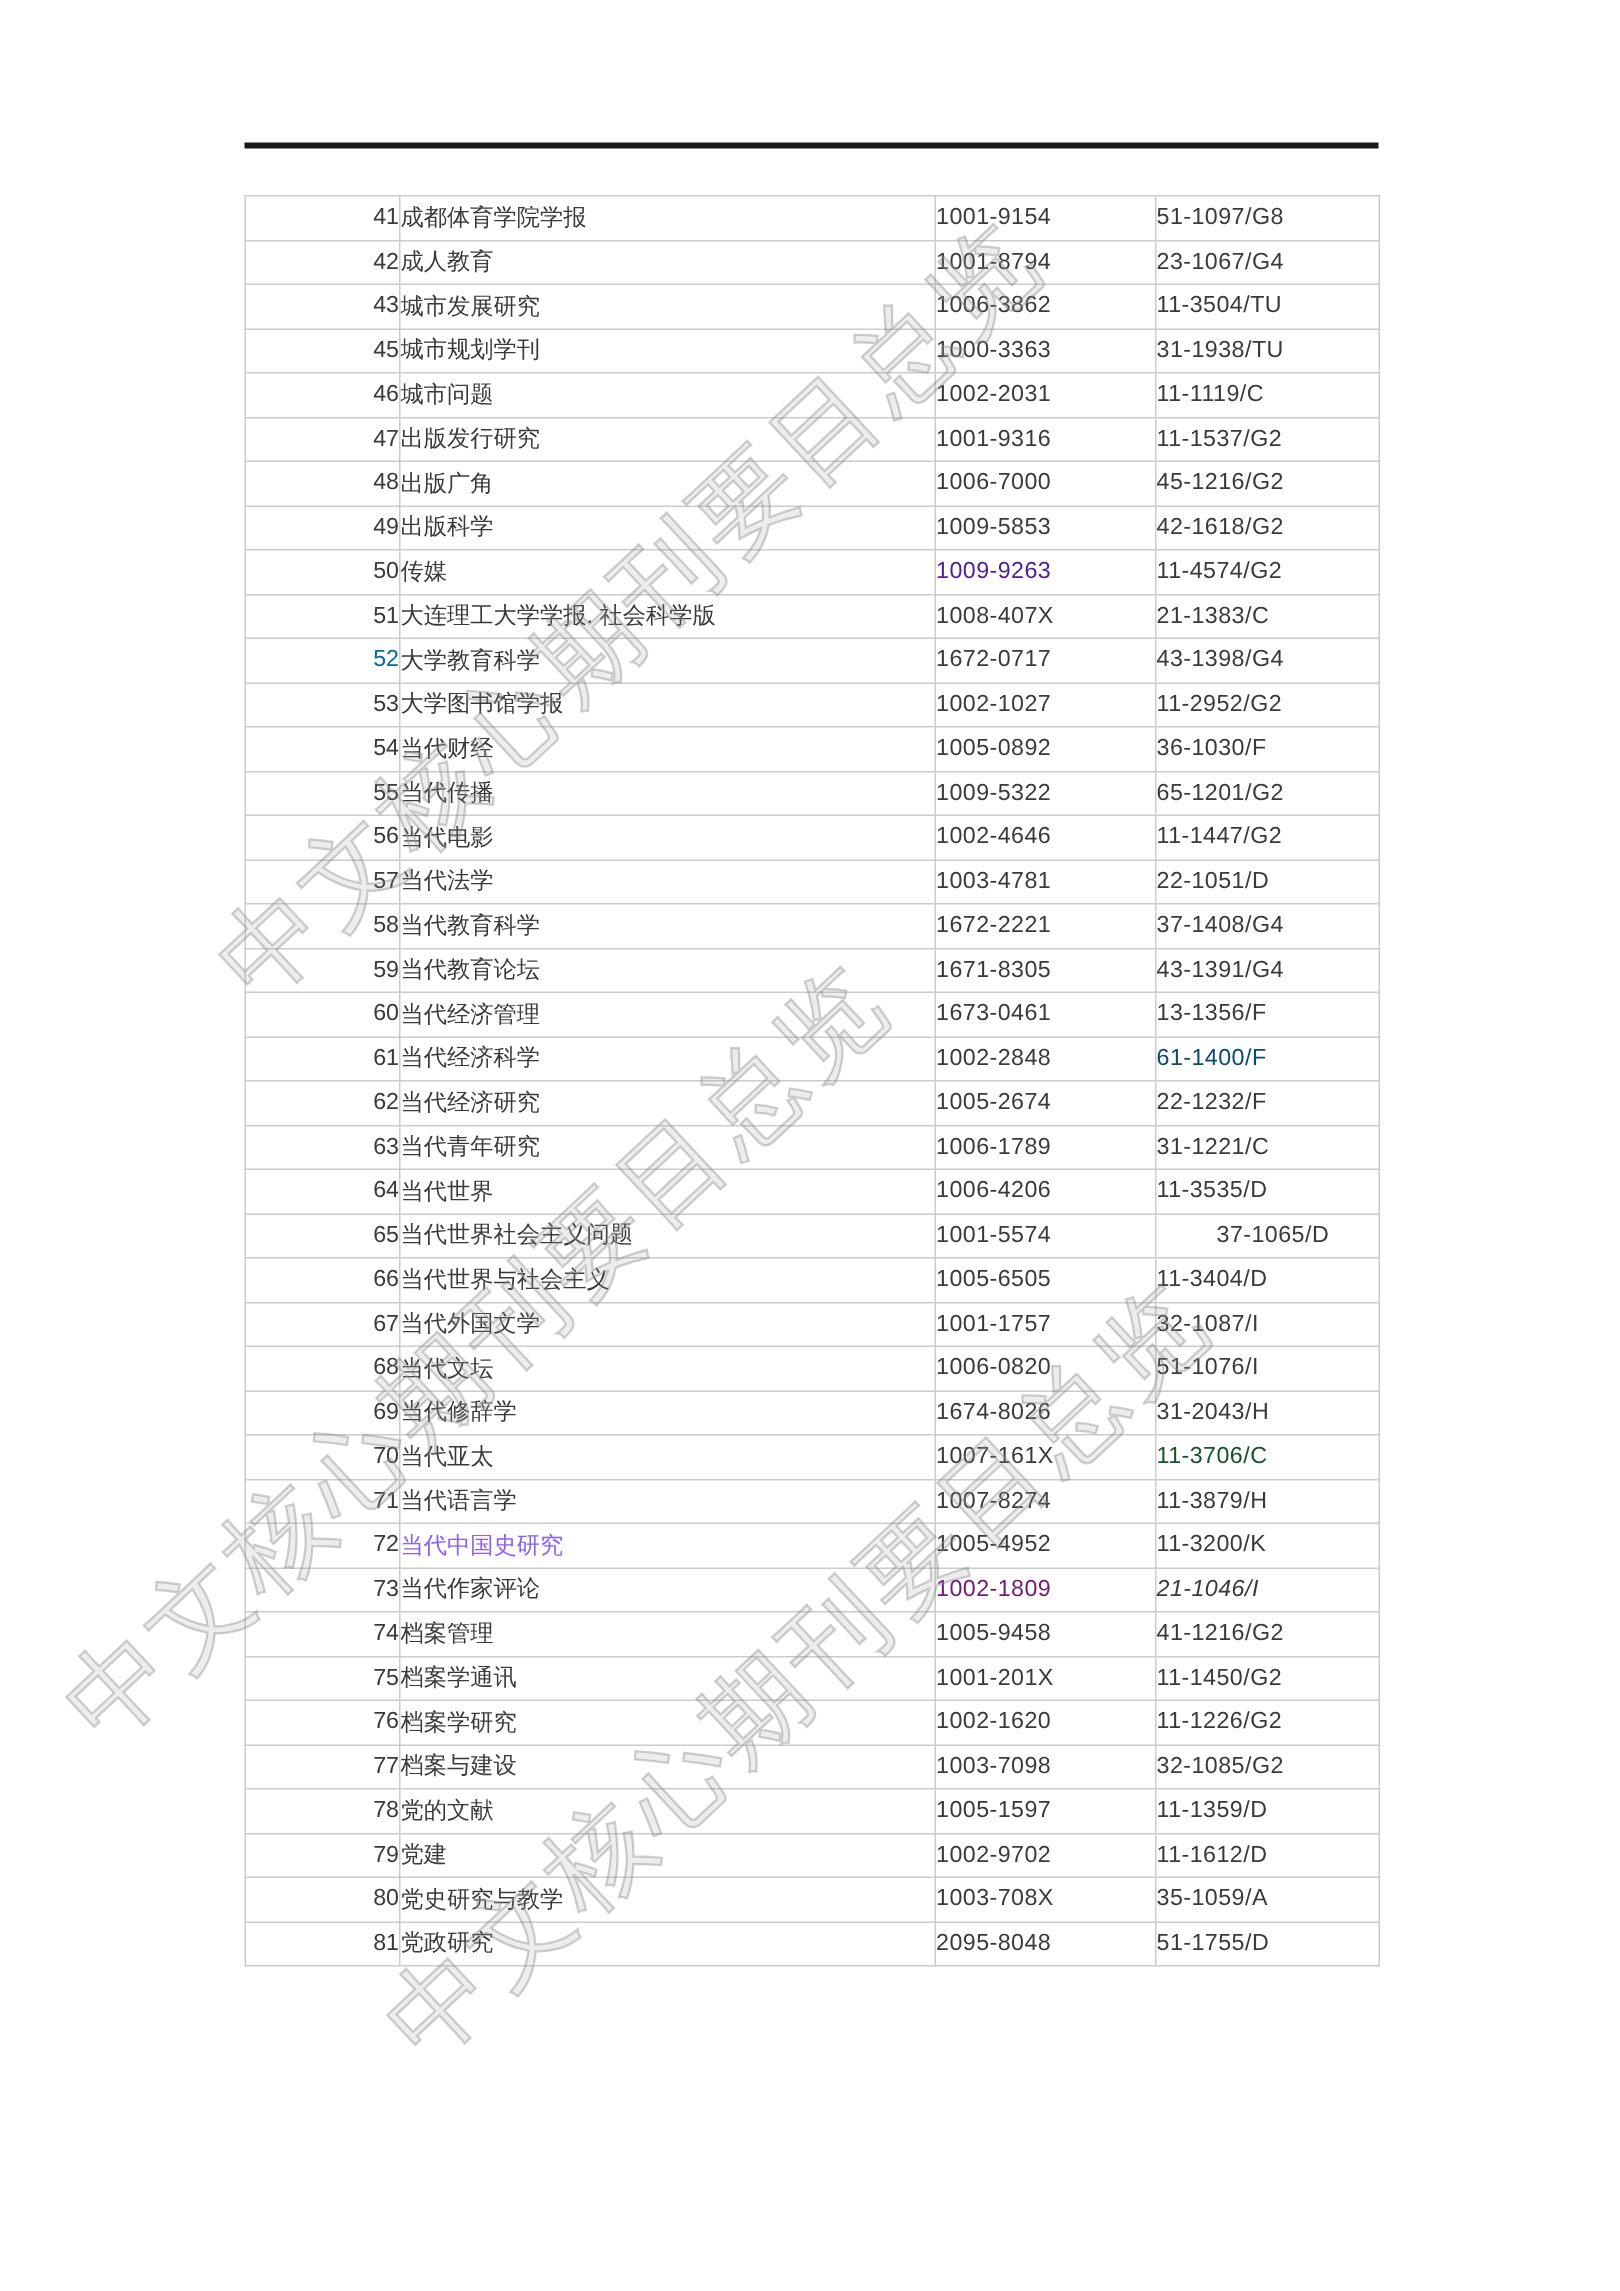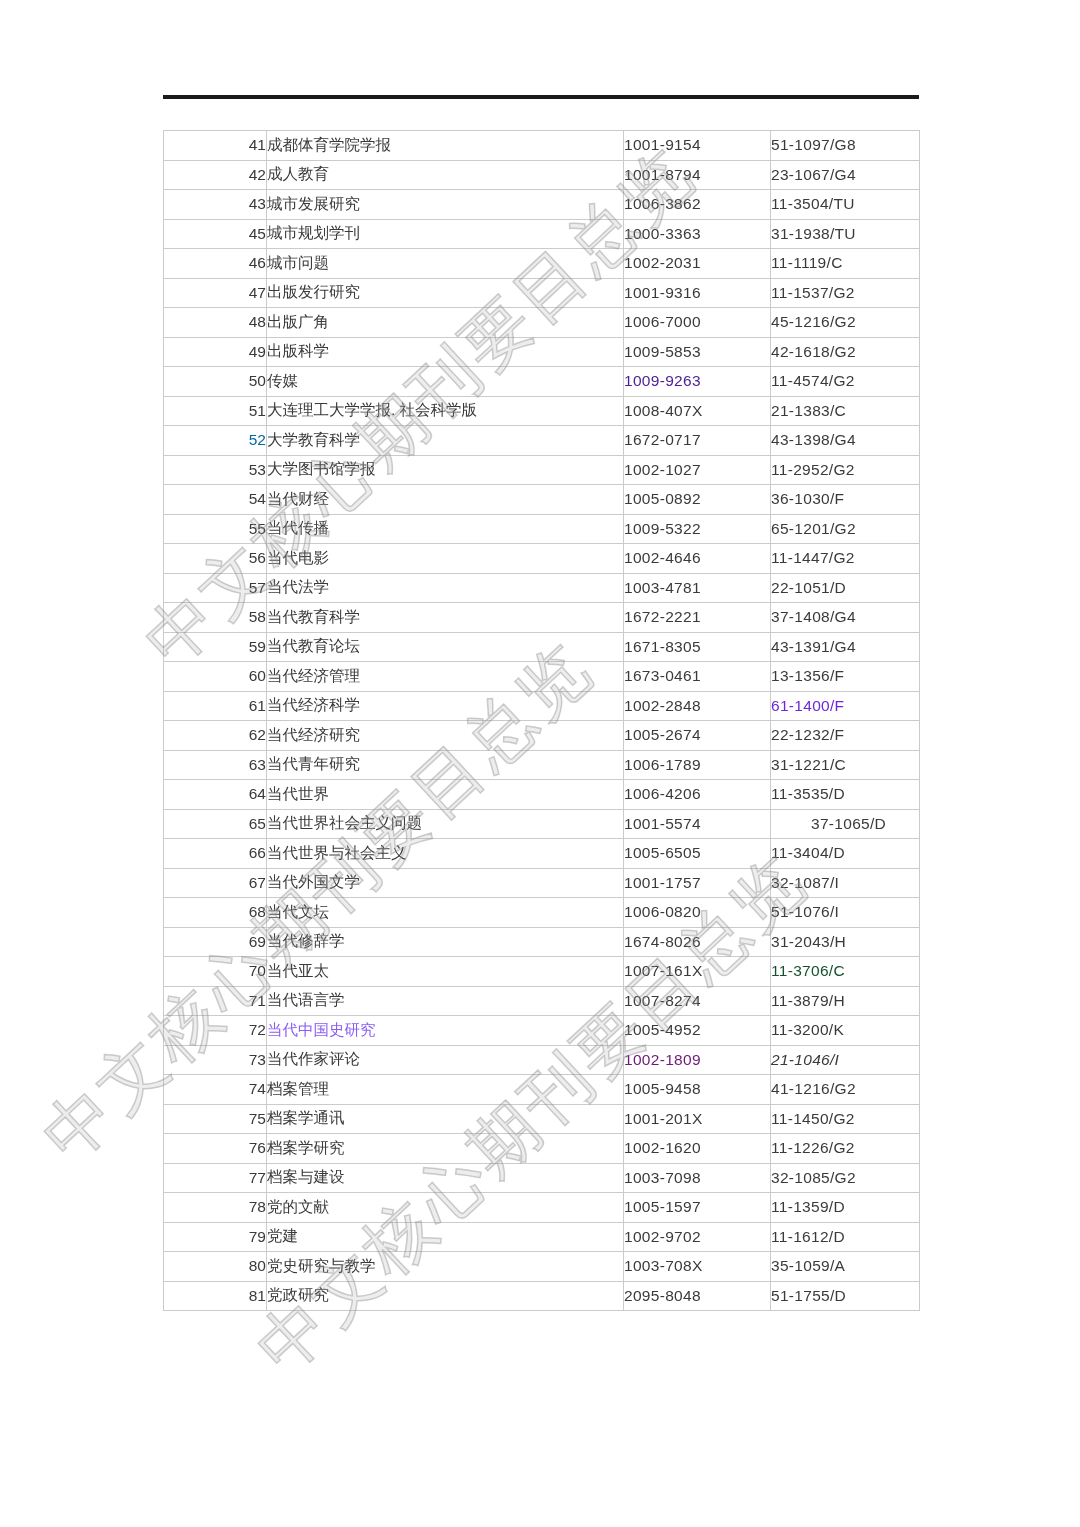--- a/index.html
+++ b/index.html
@@ -223,21 +223,21 @@
     <td class="c-no" style="border-color: rgb(203, 203, 203); color: rgb(58, 58, 58);">60</td>
     <td class="c-name" style="border-color: rgb(203, 203, 203); color: rgb(58, 58, 58);">当代经济管理</td>
     <td class="c-issn" style="border-color: rgb(203, 203, 203); color: rgb(58, 58, 58);">1673-0461</td>
     <td class="c-cn" style="border-color: rgb(203, 203, 203); color: rgb(58, 58, 58);">13-1356/F</td>
   </tr>
 
   <tr>
     <td class="c-no" style="border-color: rgb(203, 203, 203); color: rgb(58, 58, 58);">61</td>
     <td class="c-name" style="border-color: rgb(203, 203, 203); color: rgb(58, 58, 58);">当代经济科学</td>
     <td class="c-issn" style="border-color: rgb(203, 203, 203); color: rgb(58, 58, 58);">1002-2848</td>
-    <td class="c-cn" style="border-color: rgb(203, 203, 203); color: #6d28d9;">61-1400/F</td>
+    <td class="c-cn" style="border-color: rgb(203, 203, 203); color: #0c4a6e;">61-1400/F</td>
   </tr>
 
   <tr>
     <td class="c-no" style="border-color: rgb(203, 203, 203); color: rgb(58, 58, 58);">62</td>
     <td class="c-name" style="border-color: rgb(203, 203, 203); color: rgb(58, 58, 58);">当代经济研究</td>
     <td class="c-issn" style="border-color: rgb(203, 203, 203); color: rgb(58, 58, 58);">1005-2674</td>
     <td class="c-cn" style="border-color: rgb(203, 203, 203); color: rgb(58, 58, 58);">22-1232/F</td>
   </tr>
 
   <tr>

